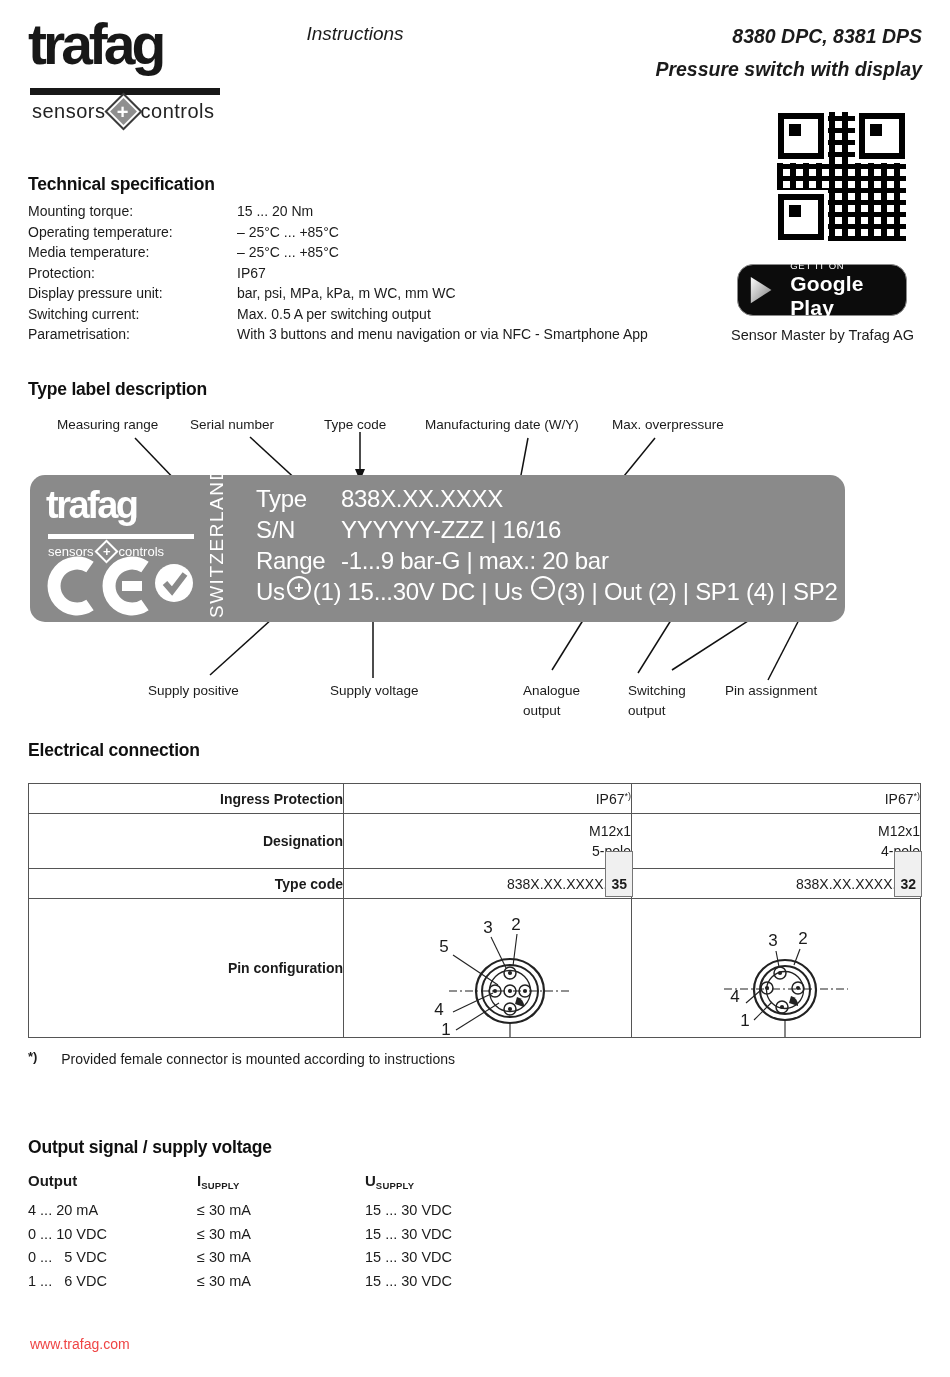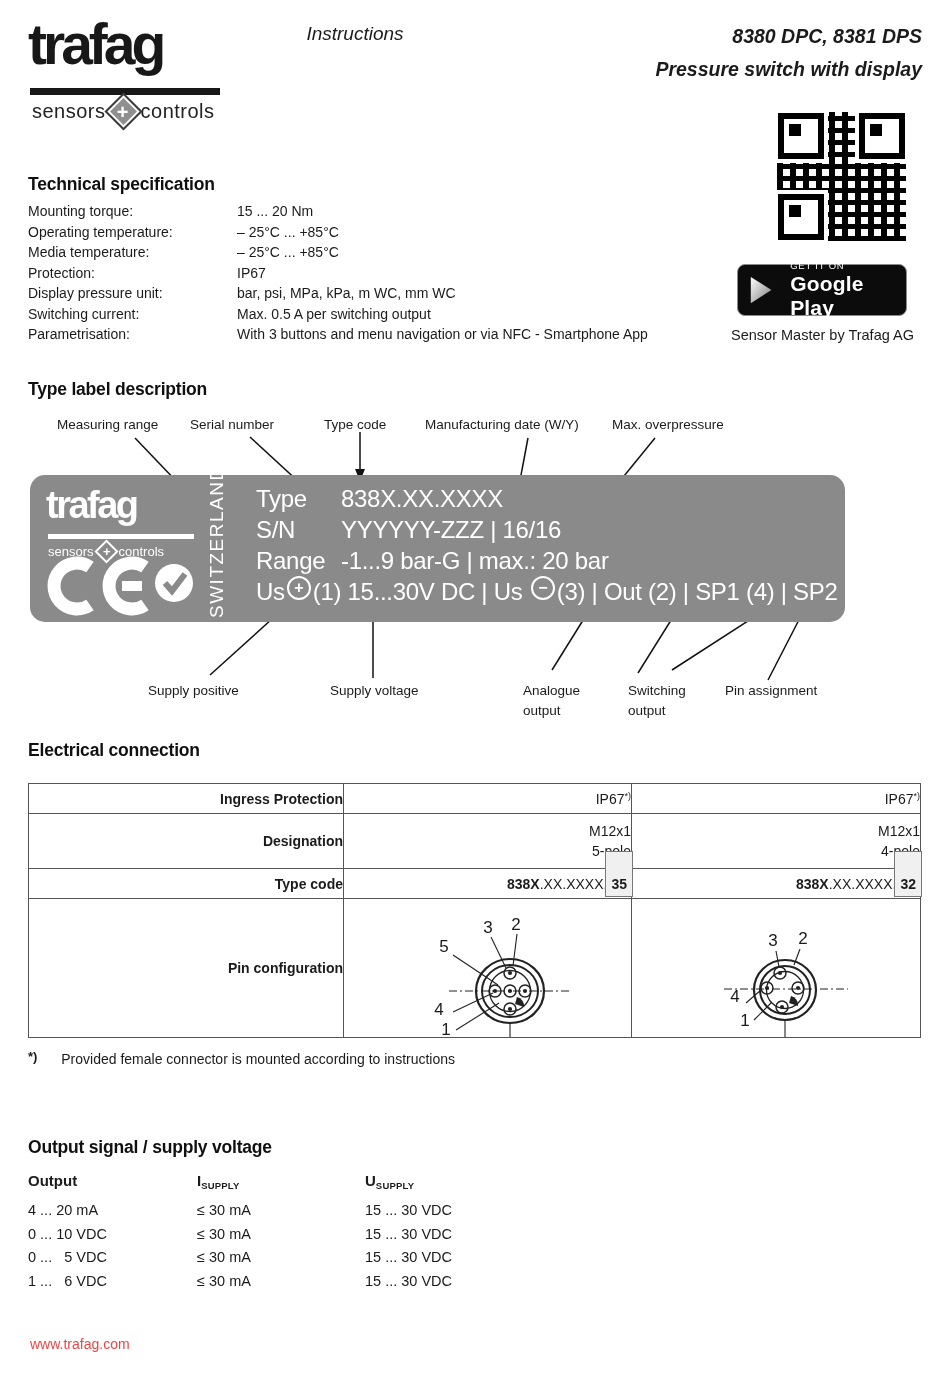--- a/index.html
+++ b/index.html
@@ -25,21 +25,21 @@
     background-image:
       repeating-linear-gradient(90deg,#000 0 6px,transparent 6px 13px),
       repeating-linear-gradient(0deg,#000 0 5px,#fff 5px 12px),
       repeating-linear-gradient(45deg,#000 0 4px,#fff 4px 9px);
     background-size:100% 100%,100% 100%,100% 100%;}
   .finder{position:absolute;width:34px;height:34px;border:6px solid #000;background:#fff;box-shadow:0 0 0 4px #fff;}
   .finder .core{position:absolute;left:5px;top:5px;width:12px;height:12px;background:#000;}
 
   
   .gp{position:absolute;width:168px;height:50px;background:#0c0c0c;border:1px solid #8a8a8a;
-      border-radius:8px;display:flex;align-items:center;}
+      border-radius:16px;display:flex;align-items:center;}
   .gp-txt{margin-left:14px;color:#fff;}
   .gp-get{font-size:9.5px;letter-spacing:0.8px;}
   .gp-store{font-size:21px;font-weight:bold;letter-spacing:0.2px;margin-top:1px;}
   .gp-caption{font-size:14.5px;color:#1b1b1b;text-align:center;}
 
   
   .spec-row{line-height:20.5px;font-size:14px;white-space:nowrap;}
   .spec-label{display:inline-block;width:209px;}
 
   
@@ -61,21 +61,21 @@
         display:inline-flex;align-items:center;justify-content:center;
         font-size:16px;font-weight:bold;line-height:1;margin:0 2px;}
   .arrows{position:absolute;left:0;top:400px;pointer-events:none;}
   .arrows line{stroke:#111;stroke-width:1.5;}
 
   
   table.el{position:absolute;left:28px;top:783px;width:892px;border-collapse:collapse;table-layout:fixed;}
   table.el td{border:1.4px solid #555;font-size:14px;text-align:right;vertical-align:middle;padding:0;}
   td.rowlab{font-weight:bold;}
   sup.ipnote{font-size:9px;vertical-align:5px;font-weight:normal;}
-  .code-bold{font-weight:bold;}
+  .code-bold{font-weight:normal;}
   .code-box{position:relative;display:inline-block;padding:0 4px;font-weight:bold;}
   .code-box::before{content:"";position:absolute;left:-2px;right:-2px;top:-25px;bottom:-5px;
                     border:1.3px solid #777;background:#f0f0f0;}
   .code-box .d{position:relative;}
   .pincell{vertical-align:top;}
   .pin-svg text{font-size:17px;fill:#1b1b1b;font-family:"Liberation Sans",sans-serif;}
   .pin-svg .ln{stroke:#222;stroke-width:1.1;fill:none;}
   .pin-svg .ring{stroke:#222;fill:none;}
 
   

